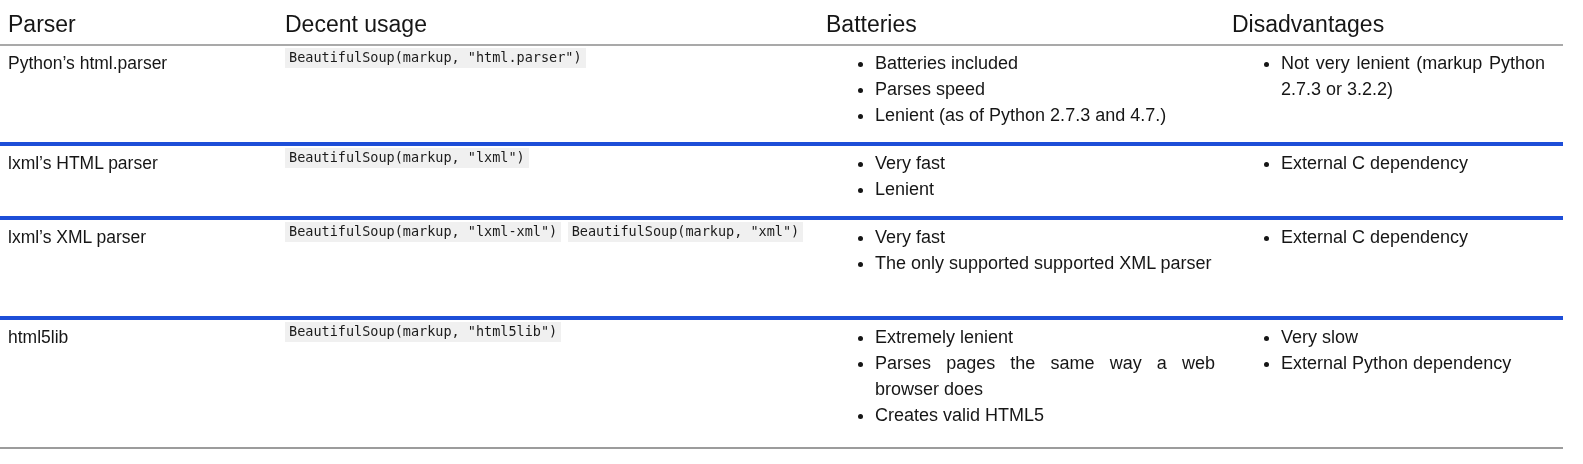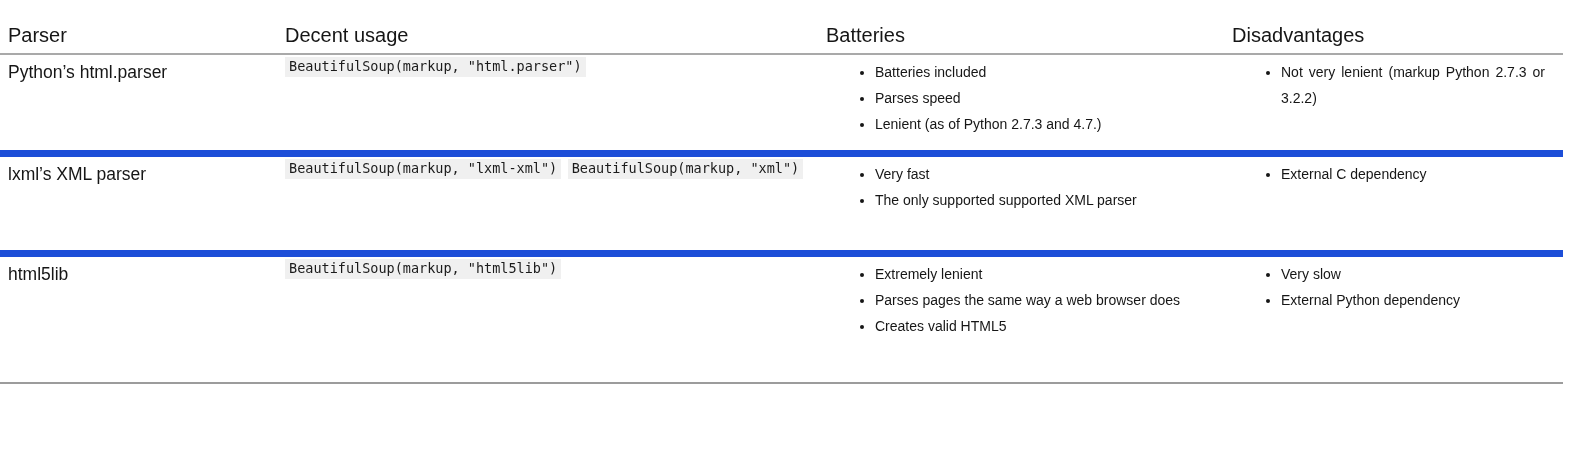--- a/index.html
+++ b/index.html
@@ -17,35 +17,35 @@
     border-collapse: collapse;
     table-layout: fixed;
     width: 1563px;
   }
   col.c1 { width: 277px; }
   col.c2 { width: 541px; }
   col.c3 { width: 406px; }
   col.c4 { width: 339px; }
 
   thead th {
-    height: 54px;
+    height: 45px;
     vertical-align: bottom;
     text-align: left;
     font-weight: normal;
-    font-size: 20px;
+    font-size: 23px;
     padding: 0 0 6px 8px;
     border-bottom: 2px solid #a9a9a9;
     white-space: nowrap;
   }
 
   tbody td {
     vertical-align: top;
     padding: 4px 0 0 8px;
   }
-  tbody tr { border-bottom: 7px solid #1d4ed8; }
+  tbody tr { border-bottom: 4px solid #1d4ed8; }
   tbody tr:last-child { border-bottom: 2px solid #9c9c9c; }
 
   tr.r0 { height: 99px; }
   tr.r1 { height: 74px; }
   tr.r2 { height: 100px; }
   tr.r3 { height: 130px; margin-top: 47px; }
 
   td.parser-cell {
     font-size: 17.5px;
     line-height: 22px;
@@ -63,21 +63,21 @@
     padding: 1px 4px 2px 4px;
     white-space: pre;
     margin-right: 2px;
   }
 
   td.list-cell ul {
     margin: 0;
     padding: 0 9px 0 49px;
     list-style: disc outside;
     text-align: justify;
-    font-size: 14px;
+    font-size: 18px;
     line-height: 26px;
   }
   td.list-cell.dis ul { padding-right: 18px; }
   td.list-cell li { margin: 0; padding: 0; }
 </style>
 </head>
 <body>
 
 <table class="parser-table">
   <colgroup>
@@ -108,20 +108,37 @@
           <li>Lenient (as of Python 2.7.3 and 4.7.)</li>
         </ul>
       </td>
       <td class="list-cell dis">
         <ul>
           <li>Not very lenient (markup Python 2.7.3 or 3.2.2)</li>
         </ul>
       </td>
     </tr>
 
+    <tr class="r1">
+      <td class="parser-cell">lxml’s HTML parser</td>
+      <td class="code-cell">
+        <code class="snippet">BeautifulSoup(markup, "lxml")</code>
+      </td>
+      <td class="list-cell">
+        <ul>
+          <li>Very fast</li>
+          <li>Lenient</li>
+        </ul>
+      </td>
+      <td class="list-cell dis">
+        <ul>
+          <li>External C dependency</li>
+        </ul>
+      </td>
+    </tr>
 
     <tr class="r2">
       <td class="parser-cell">lxml’s XML parser</td>
       <td class="code-cell">
         <code class="snippet">BeautifulSoup(markup, "lxml-xml")</code>
         <code class="snippet">BeautifulSoup(markup, "xml")</code>
       </td>
       <td class="list-cell">
         <ul>
           <li>Very fast</li>

